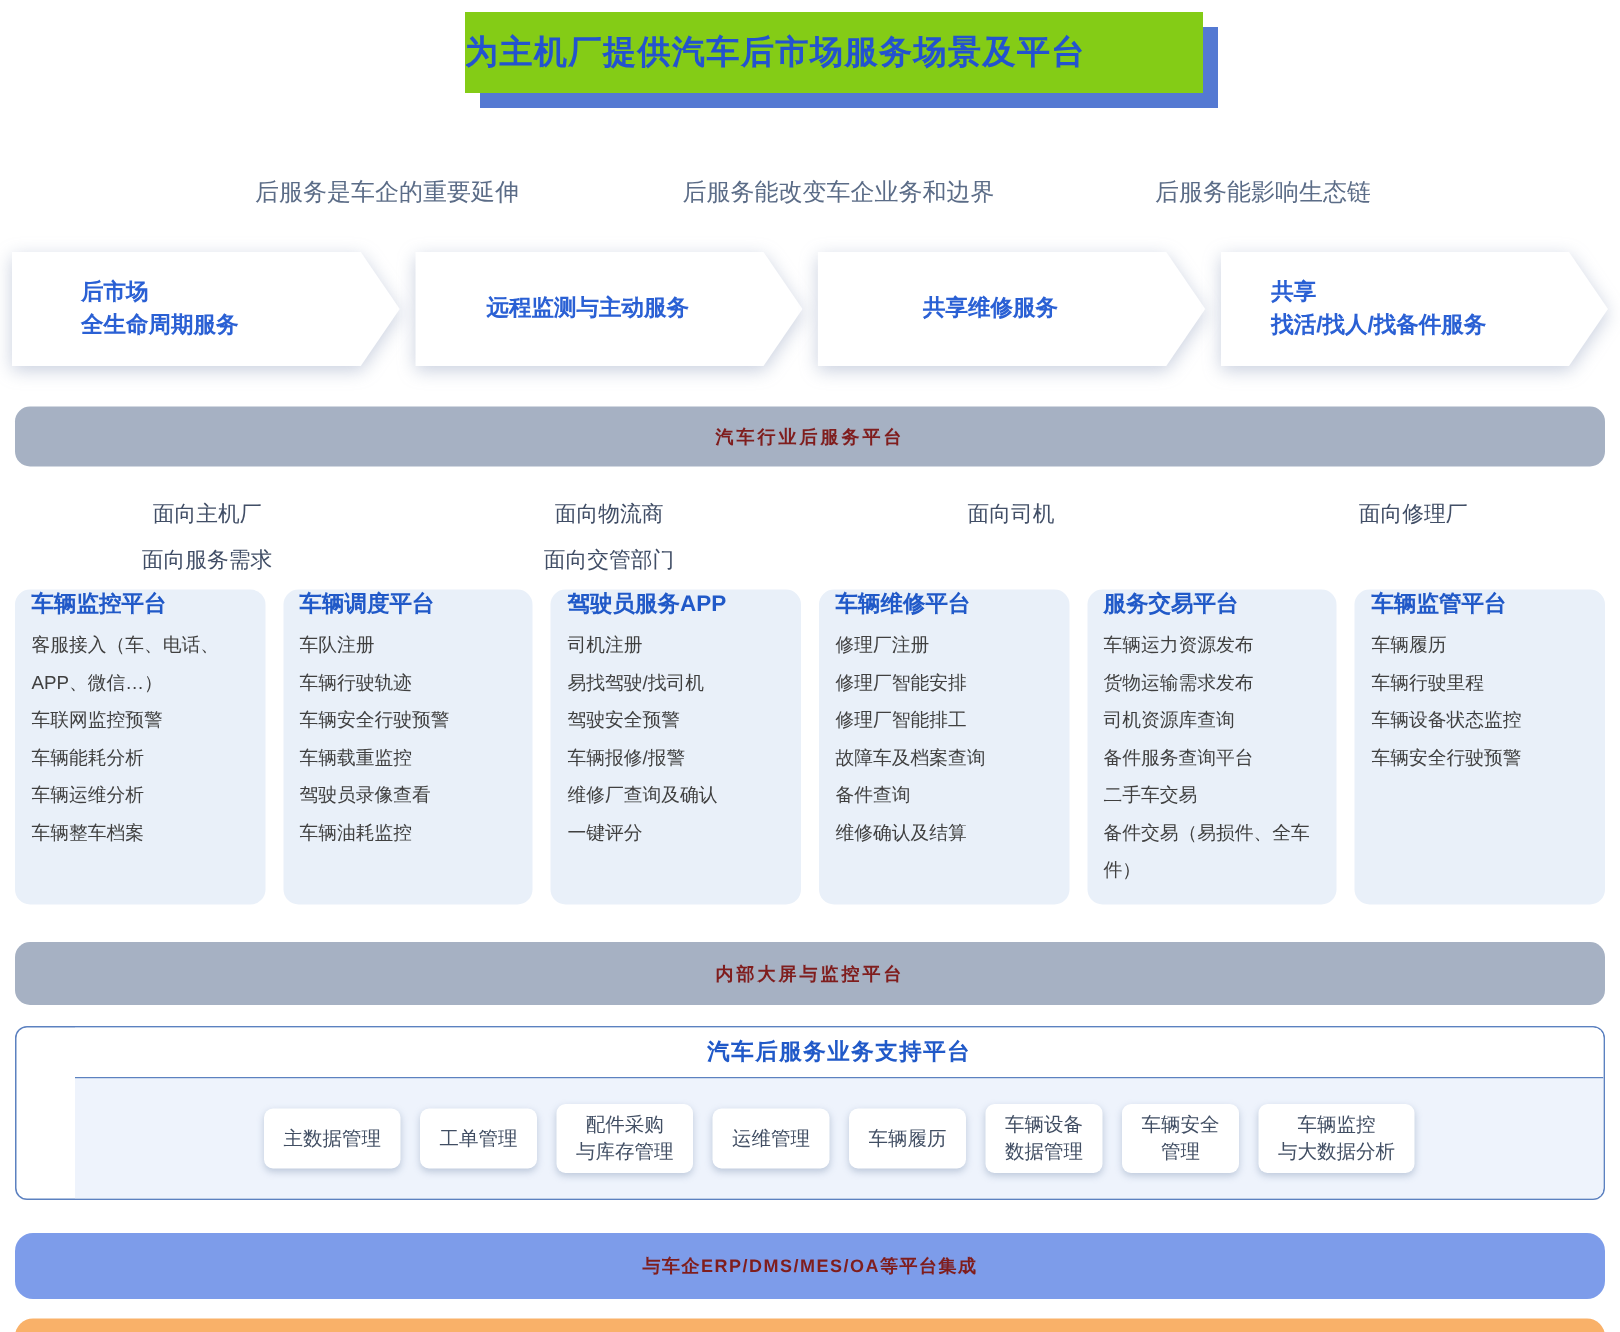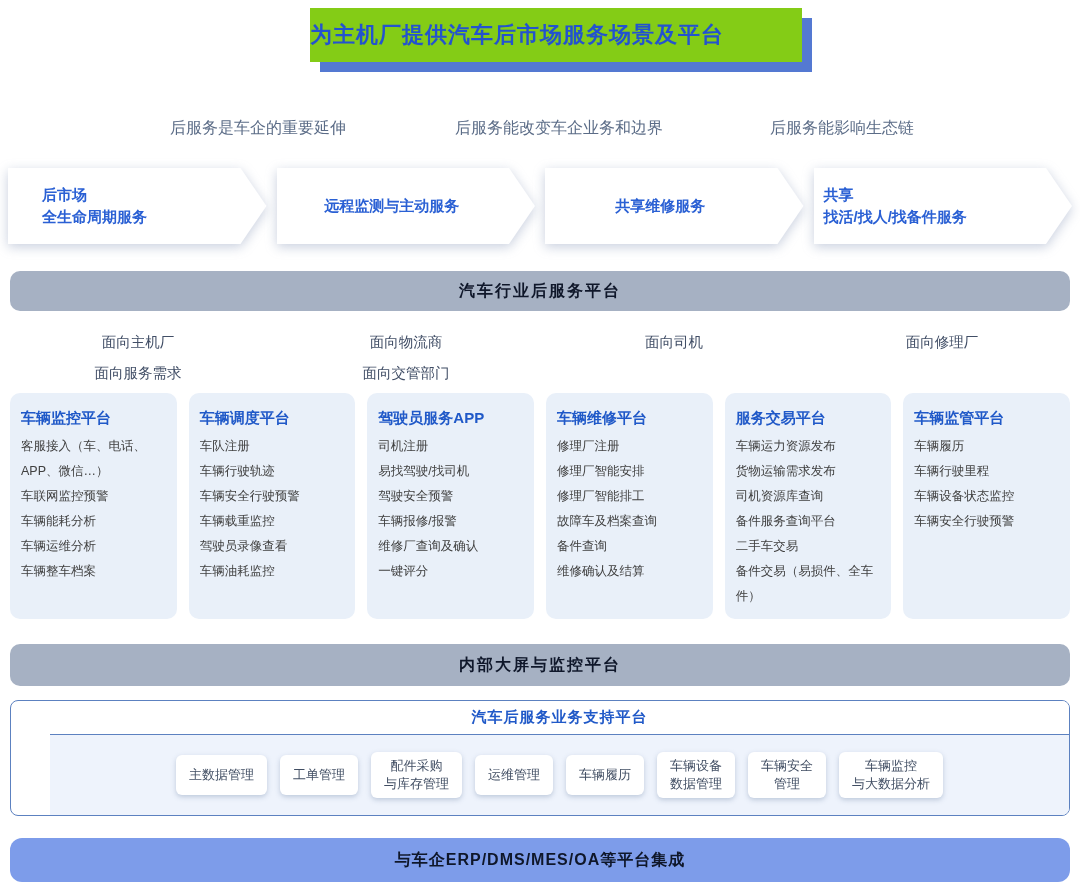--- a/index.html
+++ b/index.html
@@ -31,28 +31,28 @@
   
   .arrows { display:flex; gap:10px; margin:30px 8px 0; height:76px; }
   .arrow-wrap { flex:1; display:flex; filter:drop-shadow(0 3px 6px rgba(96,118,160,0.35)); }
   .arrow {
     width:100%; background:#ffffff;
     clip-path:polygon(0 0, calc(100% - 26px) 0, 100% 50%, calc(100% - 26px) 100%, 0 100%);
     display:flex; align-items:center; justify-content:center;
     color:#2a60d4; font-weight:bold; font-size:15px; line-height:1.5;
     padding-right:28px;
   }
-  .arrow.align-left { justify-content:flex-start; padding-left:34px; }
-  .arrow.align-left2 { justify-content:flex-start; padding-left:10px; }
+  .arrow.align-left { justify-content:flex-start; padding-left:46px; }
+  .arrow.align-left2 { justify-content:flex-start; padding-left:34px; }
 
   
   .band {
     margin:0 10px; height:40px; border-radius:10px;
     display:flex; align-items:center; justify-content:center;
-    color:#0f172a; font-size:16px; font-weight:bold; letter-spacing:2px;
+    color:#7f1d1d; font-size:12px; font-weight:bold; letter-spacing:2px;
   }
   .band-gray { background:#a6b1c3; }
   .band1 { margin-top:27px; }
   .band2 { margin-top:25px; height:42px; }
   .band-erp { margin-top:22px; height:44px; border-radius:12px; background:#7d9cea; letter-spacing:1px; }
   .band-abc { margin-top:13px; height:43px; border-radius:12px; background:#f9b169; letter-spacing:1px; }
 
   
   .audience-row {
     display:grid; grid-template-columns:repeat(4,1fr); gap:12px;
@@ -60,21 +60,21 @@
   }
   .audience { font-size:14.5px; color:#414e66; font-weight:500; }
 
   
   .cards-row {
     display:grid; grid-template-columns:repeat(6,1fr); gap:12px;
     margin:10px 10px 0;
   }
   .card {
     background:#e9f0f9; border-radius:10px; min-height:210px;
-    padding:16px 11px 10px;
+    padding:0 11px 10px;
   }
   .card-title { color:#2059c8; font-weight:bold; font-size:15px; margin-bottom:6px; }
   .card-item { color:#404040; font-size:12.5px; line-height:25px; }
 
   
   .support-box {
     margin:14px 10px 0; border:1px solid #5c81c0; border-radius:8px;
     overflow:hidden; background:#ffffff;padding-left:39px;
   }
   .support-header {

